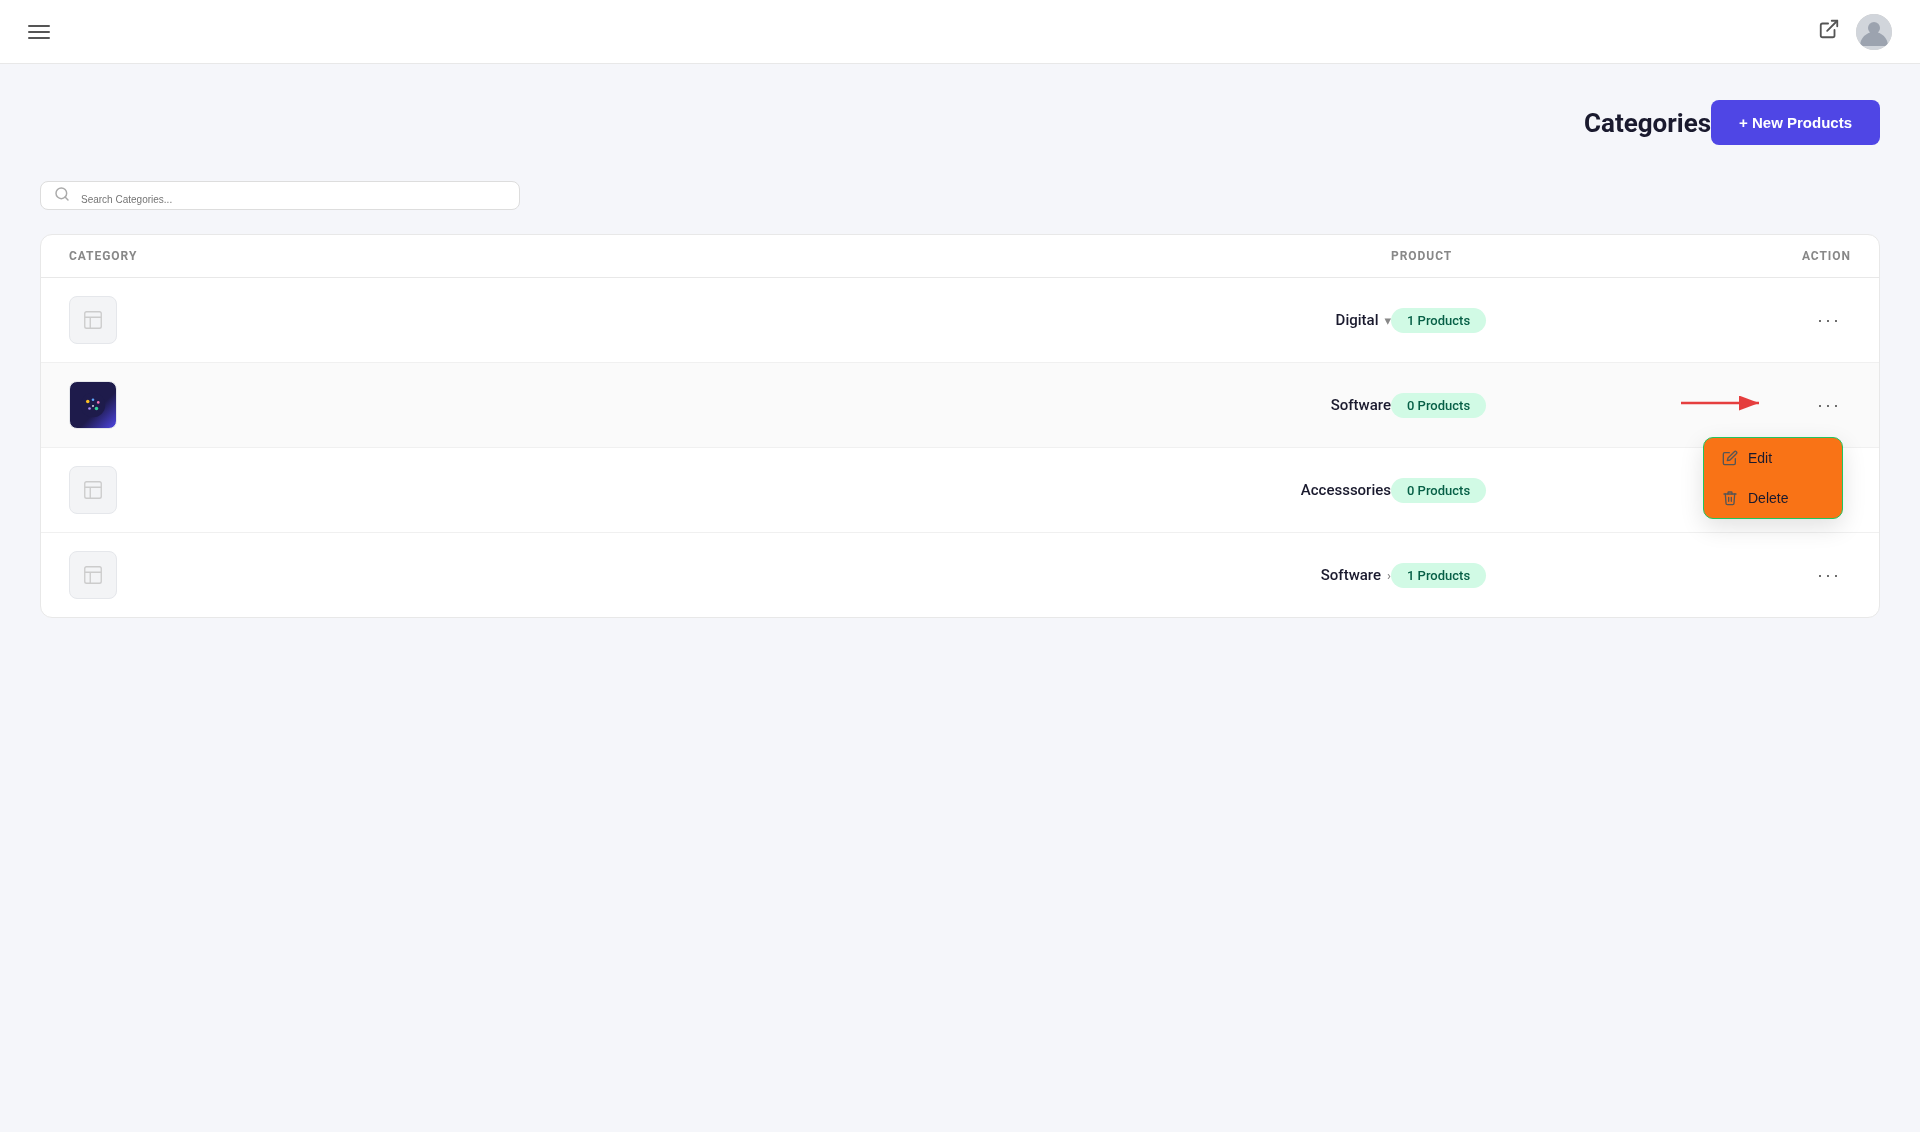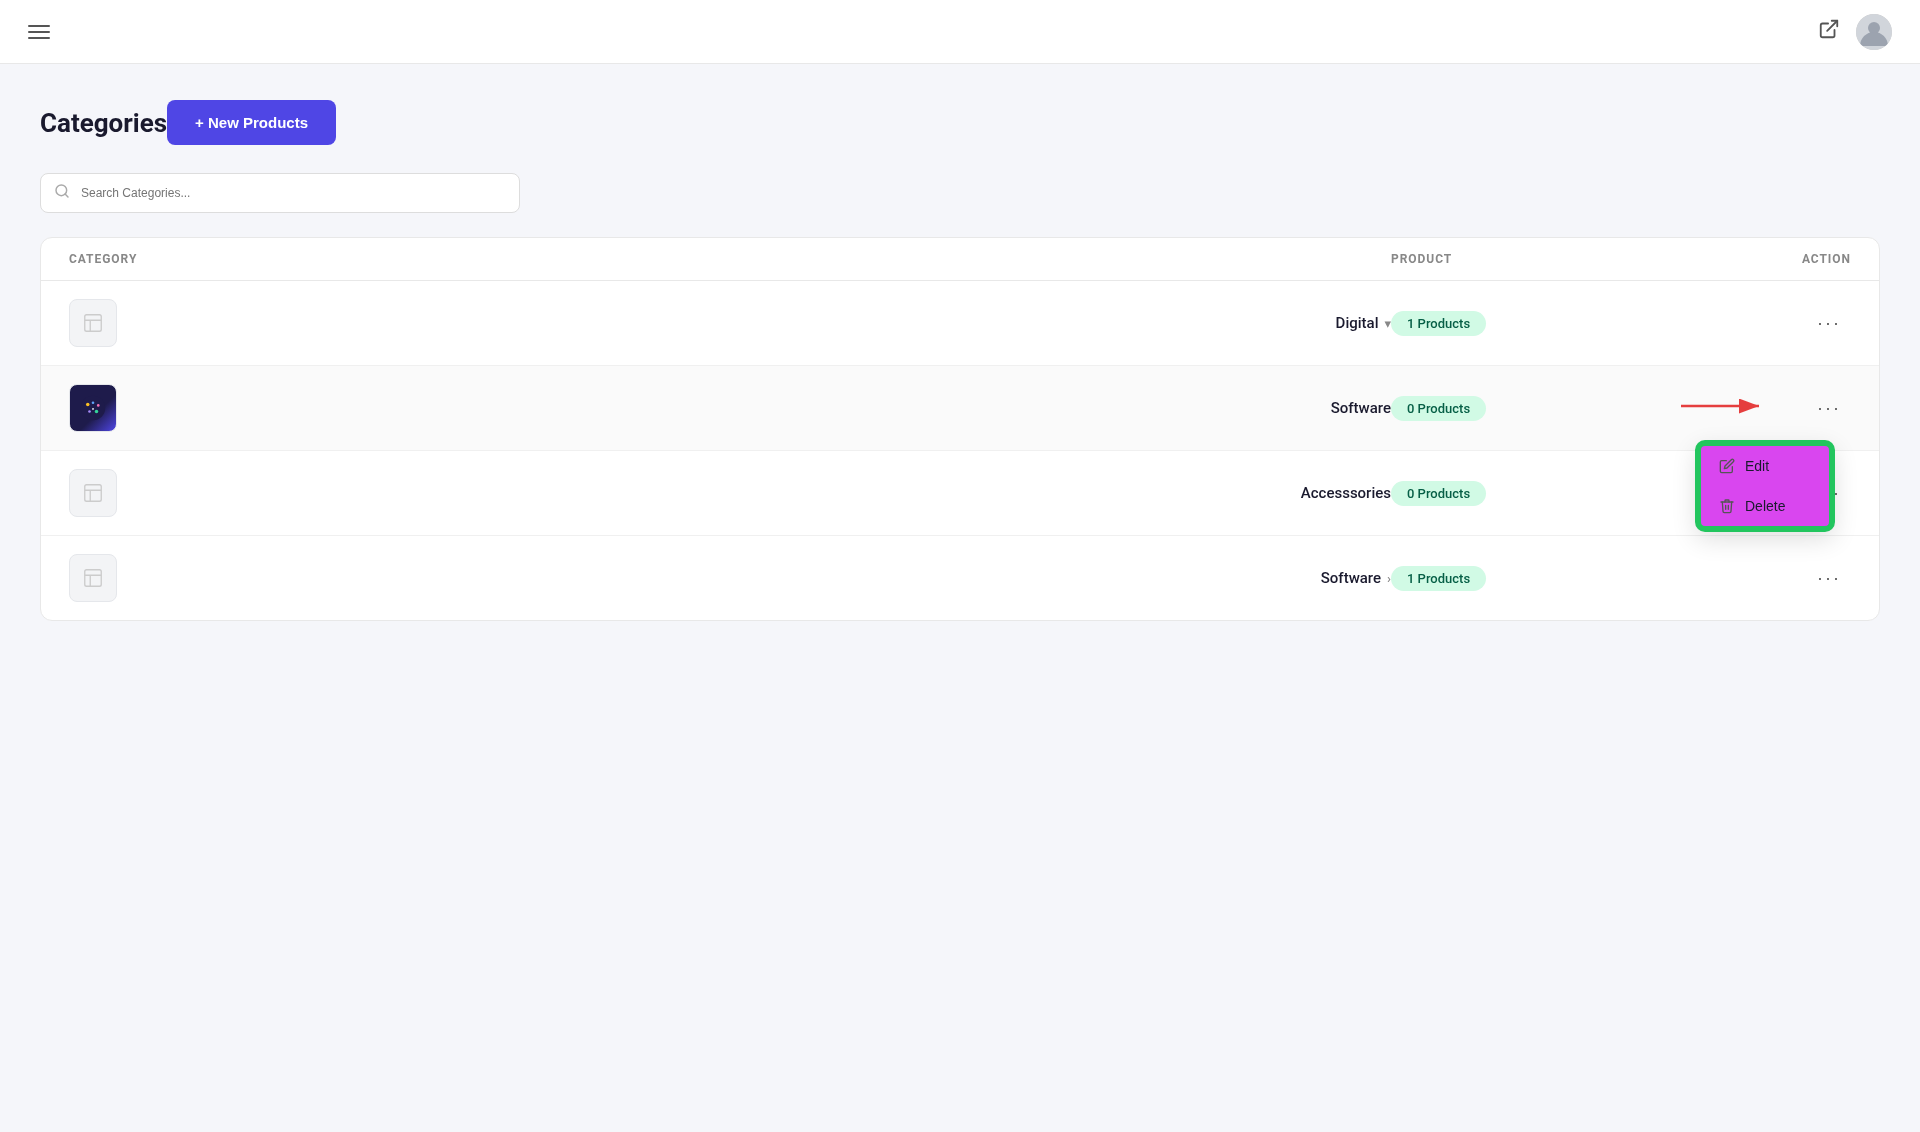--- a/index.html
+++ b/index.html
@@ -23,22 +23,22 @@
     .avatar { width: 36px; height: 36px; border-radius: 50%; background: #ccc; display: flex; align-items: center; justify-content: center; overflow: hidden; }
     .avatar svg { width: 36px; height: 36px; }
 
     
     .main-content { padding: 36px 40px; }
 
     
     .page-header {
       display: flex;
       align-items: center;
-      justify-content: flex-start;
-      margin-bottom: 28px;
+      justify-content: flex-end;
+      margin-bottom: 36px;
     }
     .page-title { font-size: 26px; font-weight: 700; color: #1a1a2e; }
     .new-category-btn {
       background: #4f46e5;
       color: #fff;
       border: none;
       border-radius: 8px;
       padding: 14px 28px;
       font-size: 15px;
       font-weight: 600;
@@ -58,24 +58,24 @@
       position: absolute;
       left: 14px;
       top: 50%;
       transform: translateY(-50%);
       color: #aaa;
       font-size: 16px;
       pointer-events: none;
     }
     .search-input {
       width: 100%;
-      padding: 12px 16px 12px 40px;
+      padding: 12px 16px 4px 40px;
       border: 1.5px solid #ddd;
       border-radius: 8px;
-      font-size: 12px;
+      font-size: 10px;
       color: #555;
       background: #fff;
       outline: none;
     }
 
     
     .table-container {
       background: #fff;
       border-radius: 12px;
       border: 1px solid #e8e8e8;
@@ -154,24 +154,24 @@
       font-size: 18px;
       color: #555;
       padding: 6px 10px;
       border-radius: 6px;
       letter-spacing: 2px;
     }
 
     
     .dropdown-menu {
       position: absolute;
-      right: 16px;
+      right: 8px;
       top: 48px;
-      background: #d946ef;
-      border: 6px solid #22c55e;
+      background: #f97316;
+      border: 1px solid #22c55e;
       border-radius: 10px;
       box-shadow: 0 8px 24px rgba(0,0,0,0.12);
       z-index: 100;
       min-width: 140px;
       overflow: hidden;
     }
     .dropdown-item {
       display: flex;
       align-items: center;
       gap: 10px;

